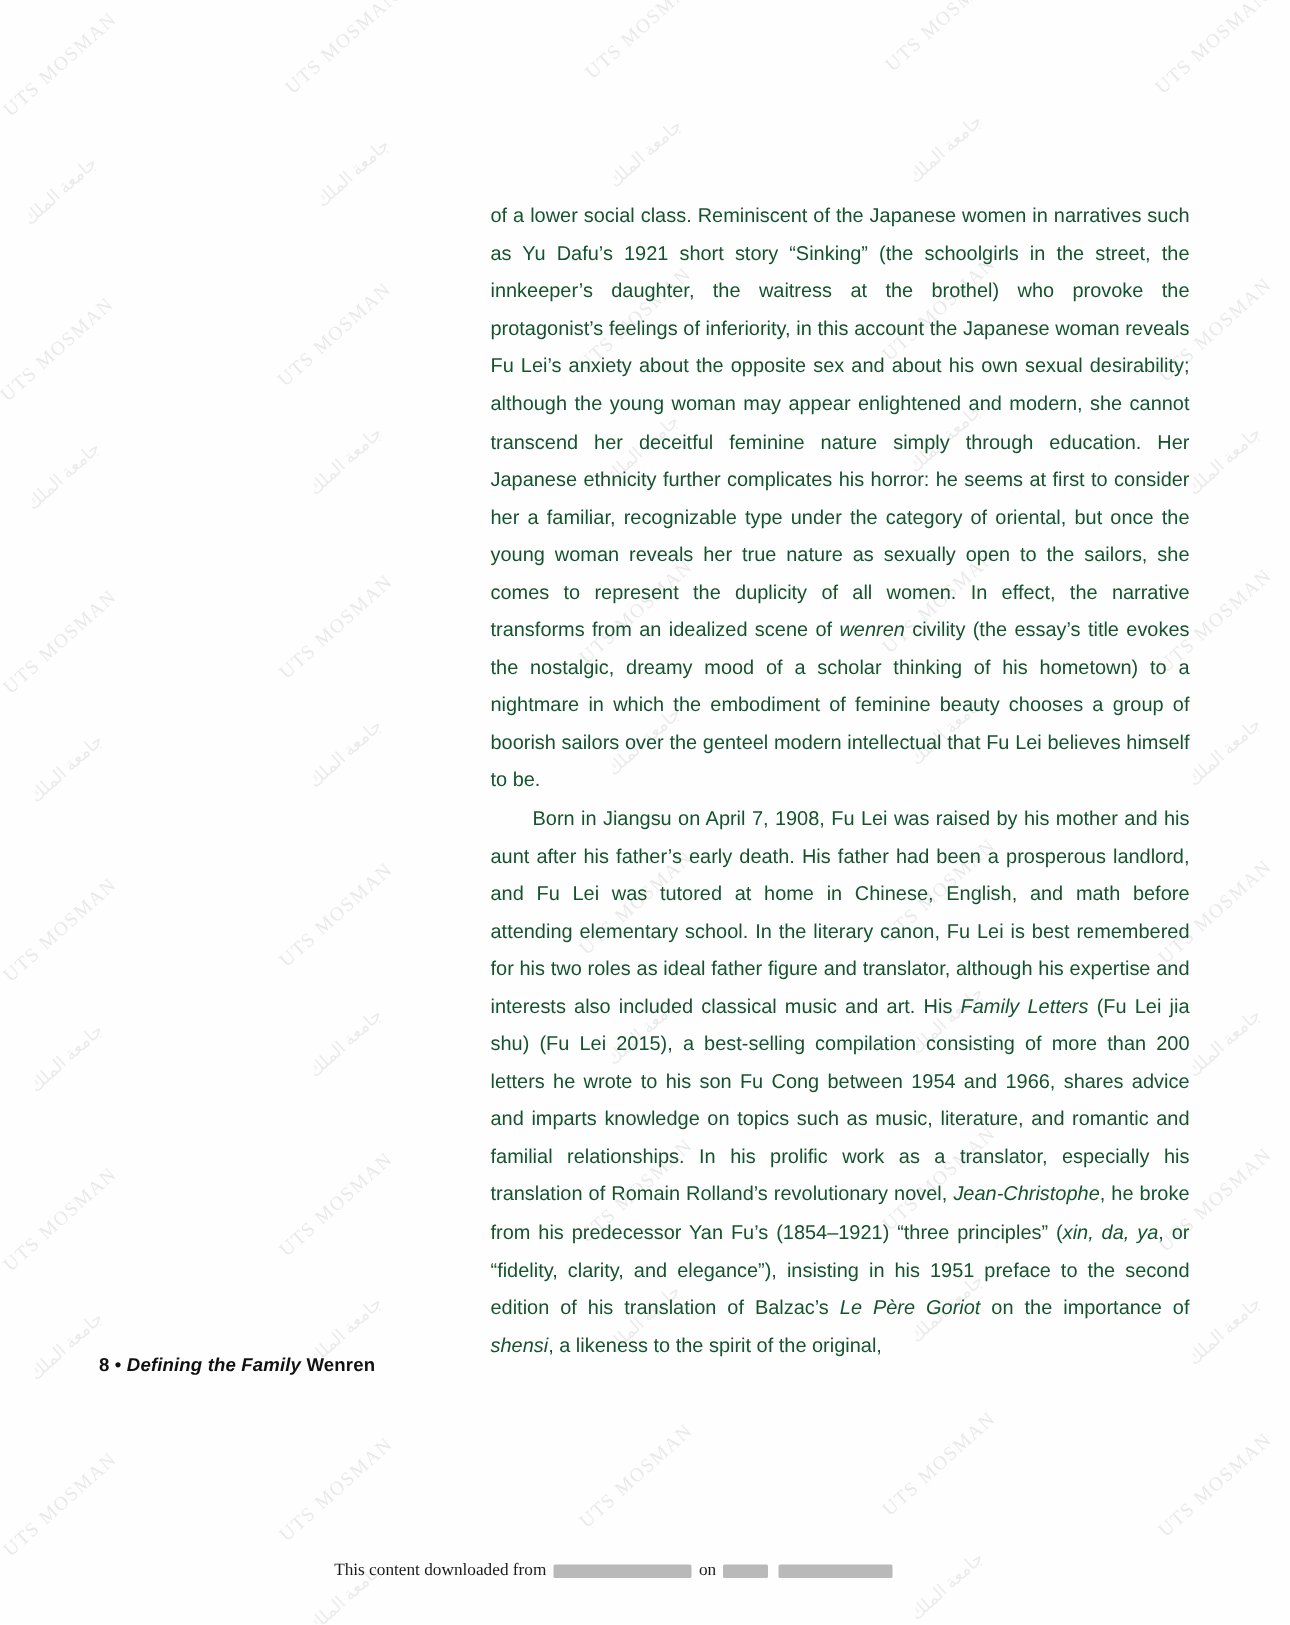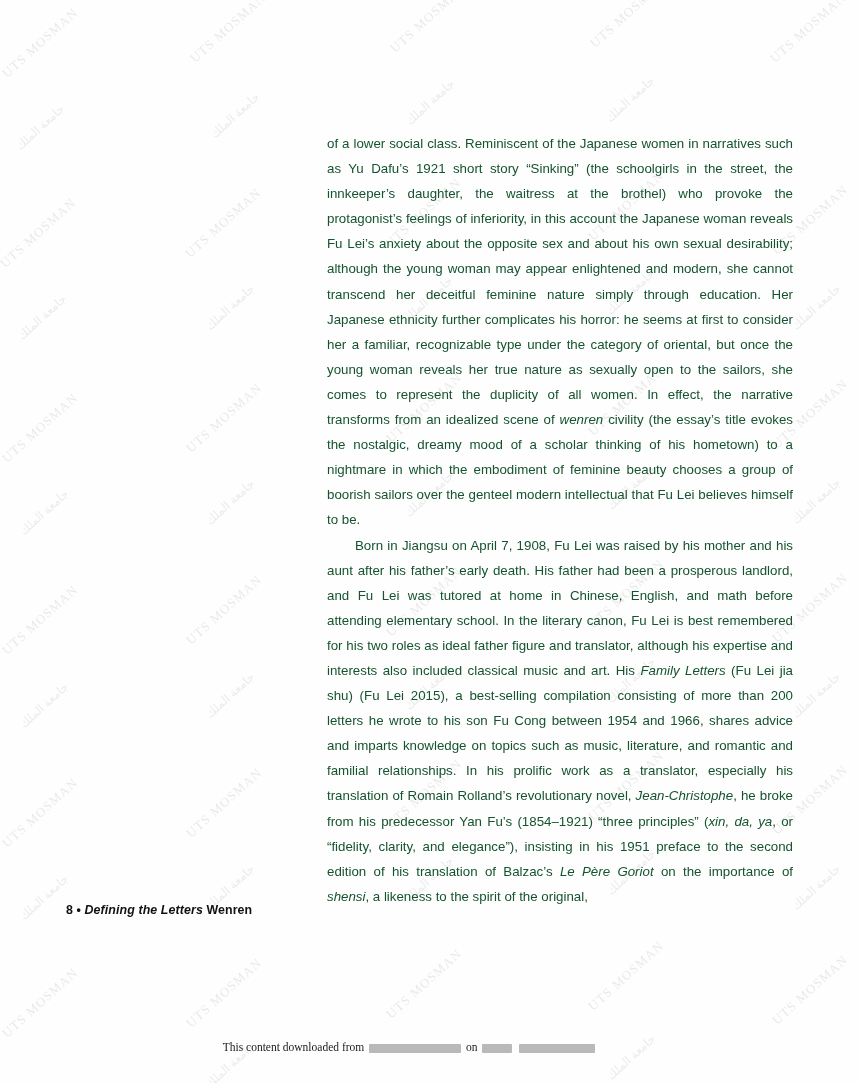--- a/index.html
+++ b/index.html
@@ -191,21 +191,21 @@
   <div class="content">
 
     <div class="body-col">
       <p class="para" id="para-1">of a lower social class. Reminiscent of the Japanese women in narratives such as Yu Dafu’s 1921 short story “Sinking” (the schoolgirls in the street, the innkeeper’s daughter, the waitress at the brothel) who provoke the protagonist’s feelings of inferiority, in this account the Japanese woman reveals Fu Lei’s anxiety about the opposite sex and about his own sexual desirability; although the young woman may appear enlightened and modern, she cannot transcend her deceitful feminine nature simply through education. Her Japanese ethnicity further complicates his horror: he seems at first to consider her a familiar, recognizable type under the category of oriental, but once the young woman reveals her true nature as sexually open to the sailors, she comes to represent the duplicity of all women. In effect, the narrative transforms from an idealized scene of <i>wenren</i> civility (the essay’s title evokes the nostalgic, dreamy mood of a scholar thinking of his hometown) to a nightmare in which the embodiment of feminine beauty chooses a group of boorish sailors over the genteel modern intellectual that Fu Lei believes himself to be.</p>
       <p class="para indent" id="para-2">Born in Jiangsu on April 7, 1908, Fu Lei was raised by his mother and his aunt after his father’s early death. His father had been a prosperous landlord, and Fu Lei was tutored at home in Chinese, English, and math before attending elementary school. In the literary canon, Fu Lei is best remembered for his two roles as ideal father figure and translator, although his expertise and interests also included classical music and art. His <i>Family Letters</i> (Fu Lei jia shu) (Fu Lei 2015), a best-selling compilation consisting of more than 200 letters he wrote to his son Fu Cong between 1954 and 1966, shares advice and imparts knowledge on topics such as music, literature, and romantic and familial relationships. In his prolific work as a translator, especially his translation of Romain Rolland’s revolutionary novel, <i>Jean-Christophe</i>, he broke from his predecessor Yan Fu’s (1854–1921) “three principles” (<i>xin, da, ya</i>, or “fidelity, clarity, and elegance”), insisting in his 1951 preface to the second edition of his translation of Balzac’s <i>Le Père Goriot</i> on the importance of <i>shensi</i>, a likeness to the spirit of the original,</p>
     </div>
 
     <div class="running-foot">
       <span>8</span>
       <span class="dot">•</span>
-      <span class="rf-italic">Defining the Letters</span>
+      <span class="rf-italic">Defining the Family</span>
       <span>Wenren</span>
     </div>
 
     <div class="jstor-footer">
       <div>
         <span>This content downloaded from</span>
         <span class="redacted r1"></span>
         <span>on</span>
         <span class="redacted r2"></span>
         <span class="redacted r3"></span>

